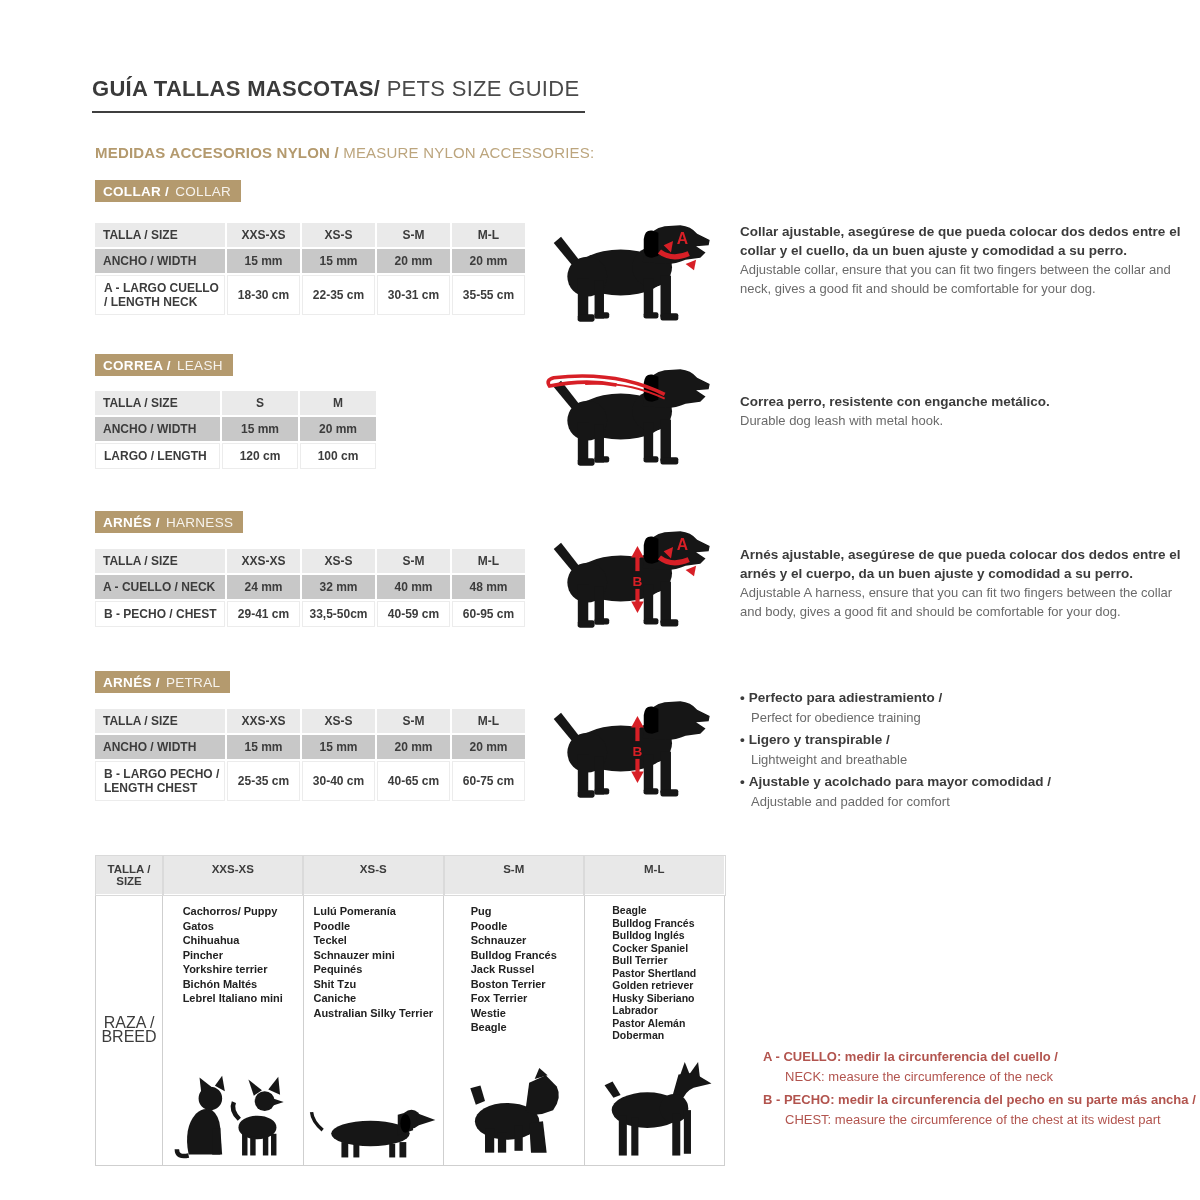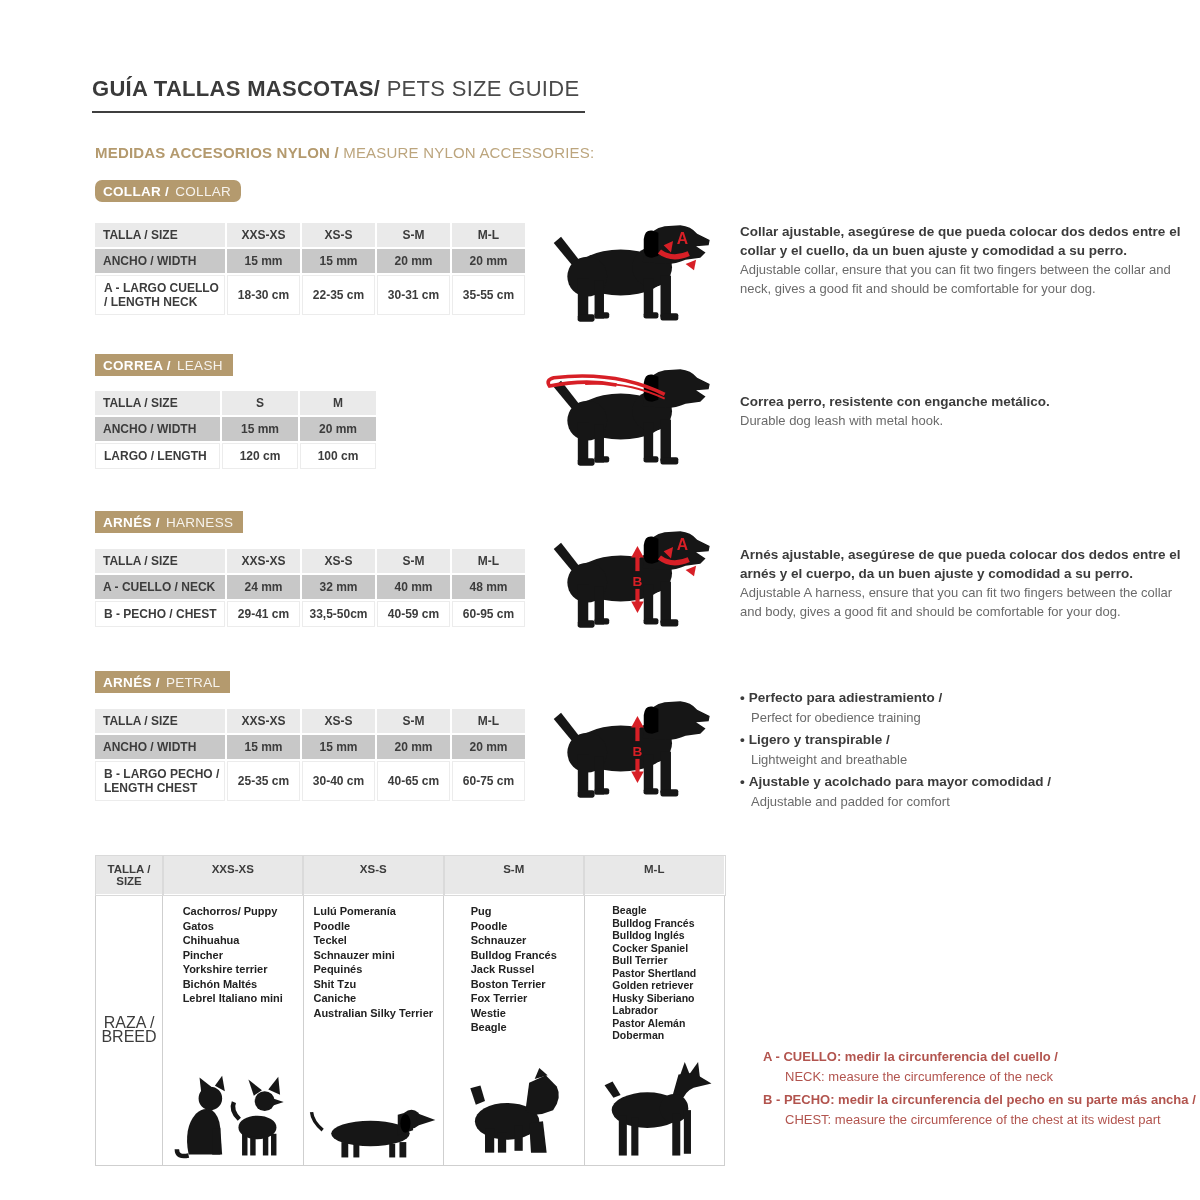--- a/index.html
+++ b/index.html
@@ -92,21 +92,21 @@
           <rect x="49" y="90" width="14" height="6" rx="2"></rect>
         </g>
       </symbol>
     </defs>
   </svg>
 
   <div class="abs title"><span class="b">GUÍA TALLAS MASCOTAS/</span><span class="l"> PETS SIZE GUIDE</span></div>
 
   <div class="abs subtitle"><span class="b">MEDIDAS ACCESORIOS NYLON /</span><span class="l"> MEASURE NYLON ACCESSORIES:</span></div>
 
-  <div class="abs chip" style="left:95px;top:180px;border-radius:7px;">
+  <div class="abs chip" style="left:95px;top:180px;">
     <span class="b">COLLAR /</span>
     <span class="l">COLLAR</span>
   </div>
 
   <table class="sizes w5 abs" style="left:93px;top:221px;">
     <tbody>
         <tr class="rlight">
       <td class="lab">TALLA / SIZE</td>
       <td class="v">XXS-XS</td>
       <td class="v">XS-S</td>

